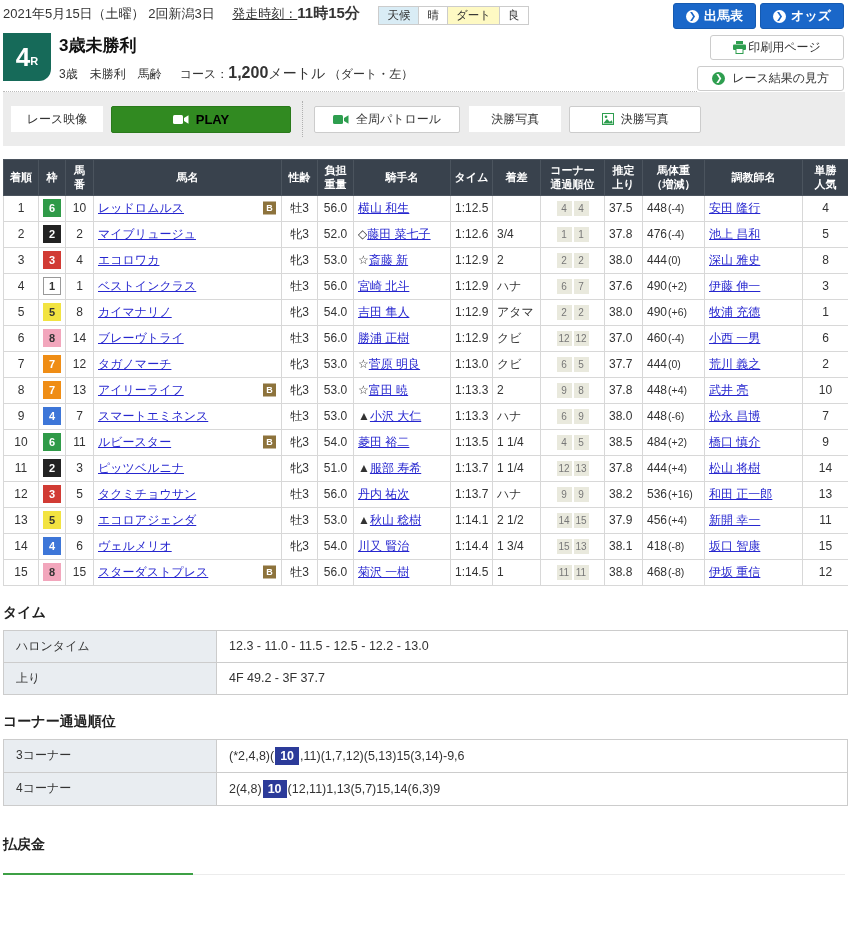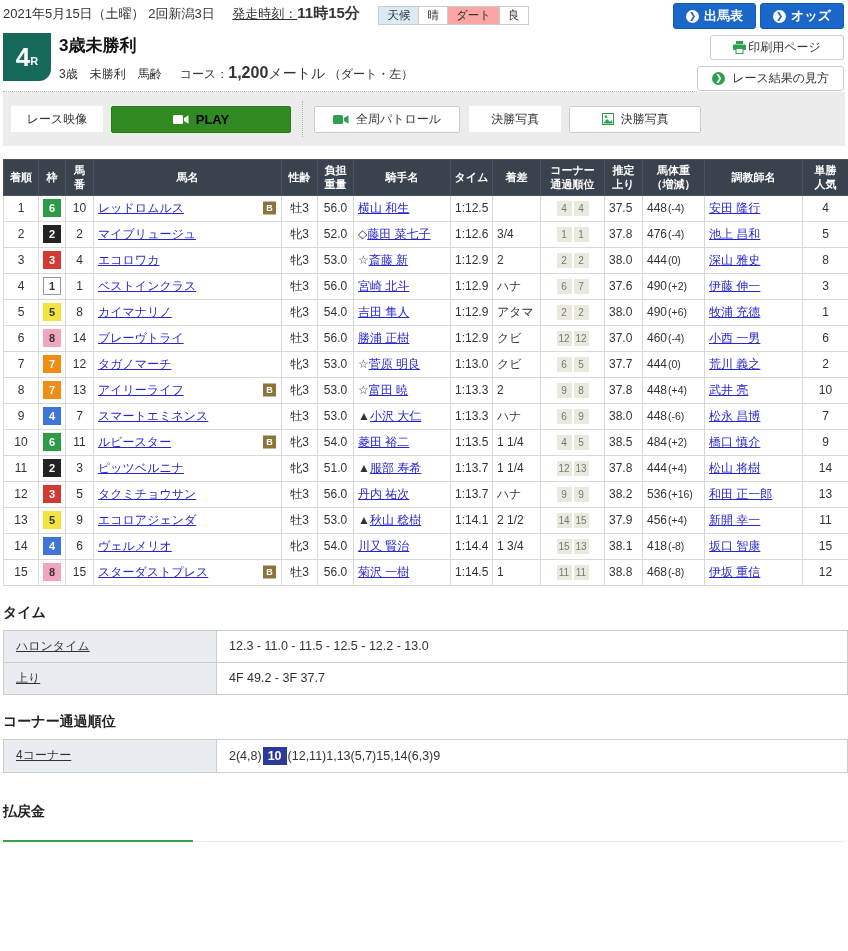--- a/index.html
+++ b/index.html
@@ -18,21 +18,21 @@
 .btn-white{display:flex;align-items:center;justify-content:center;background:#fff;border:1px solid #ccc;color:#333;font-size:12px;border-radius:3px;height:25px;padding:0 14px;gap:2px;min-width:134px;}
 .icon-green{color:#2e9e4f;display:inline-flex;}
 
 
 .dateline{font-size:13px;padding:2px 0 6px;white-space:nowrap;}
 .start-label{margin-left:14px;text-decoration:underline;}
 .start-time{font-size:15px;}
 .tags{display:inline-block;margin-left:16px;vertical-align:-1px;}
 .tag{display:inline-block;border:1px solid #ccc;padding:1px 8px;font-size:11.5px;margin-left:-1px;background:#fff;}
 .tag-blue{background:#d9ecf5;}
-.tag-beige{background:#fca5a5;}
+.tag-beige{background:#fef9c3;}
 
 
 .race-head{display:flex;align-items:flex-start;gap:8px;border-bottom:1px dotted #bbb;padding:2px 0 8px;margin-right:148px;}
 .race-no{width:48px;height:48px;background:#166a59;color:#fff;border-radius:0 0 12px 0;display:flex;align-items:center;justify-content:center;flex:none;}
 .race-no .rn{font-size:26px;font-weight:bold;}
 .race-no .rs{font-size:11px;font-weight:bold;margin-top:8px;}
 .race-title{font-size:17px;font-weight:bold;color:#111;margin:1px 0 7px;}
 .race-sub{font-size:12px;color:#333;}
 .course-label{margin-left:18px;}
 .course-val{font-size:16px;}
@@ -70,21 +70,21 @@
 .w7{background:#ef8d15;color:#fff;}
 .w8{background:#f2a6bc;color:#333;}
 .bbadge{position:absolute;right:5px;top:50%;transform:translateY(-50%);background:#8d733c;color:#fff;font-size:9px;font-weight:bold;width:13px;height:13px;line-height:13px;text-align:center;display:inline-block;}
 .cbox{display:inline-block;min-width:15px;height:15px;line-height:15px;background:#e9e9dd;color:#777;font-size:10px;text-align:center;margin:0 1px;padding:0 1px;}
 .bwd{font-size:10.5px;margin-left:1px;}
 
 
 .sec-title{font-size:14px;font-weight:bold;color:#222;margin:18px 0 8px;}
 table.info-table{border-collapse:collapse;width:845px;margin-bottom:6px;}
 table.info-table td{border:1px solid #ccc;font-size:12.5px;padding:7px 12px;}
-.info-label{width:213px;background:#e9edf1;font-size:12px !important;text-decoration:underline;}
+.info-label{width:213px;background:#e9edf1;font-size:12px !important;}
 .info-value{background:#fff;}
 .hl{display:inline-block;background:#2c3b99;color:#fff;font-weight:bold;padding:2px 5px;margin:0 1px;}
 
 
 .payout-head{margin:30px 0 16px;border-bottom:1px solid #ececec;position:relative;padding-bottom:20px;}
 .payout-head .sec-title{margin:0;}
 .payout-head::after{content:"";position:absolute;left:0;bottom:-1px;width:190px;height:2px;background:#3da045;}
 table.payout{border-collapse:collapse;width:845px;table-layout:fixed;border:1px solid #ccc;}
 </style>
 </head>
@@ -474,20 +474,24 @@
           <td class="info-label">上り</td>
           <td class="info-value">4F 49.2 - 3F 37.7</td>
         </tr>
     </tbody>
   </table>
 
   <div class="sec-title">コーナー通過順位</div>
   <table class="info-table">
     <tbody>
       <tr>
+        <td class="info-label">3コーナー</td>
+        <td class="info-value"><span>(*2,4,8)(</span><span class="hl">10</span><span>,11)(1,7,12)(5,13)15(3,14)-9,6</span></td>
+      </tr>
+      <tr>
         <td class="info-label">4コーナー</td>
         <td class="info-value"><span>2(4,8)</span><span class="hl">10</span><span>(12,11)1,13(5,7)15,14(6,3)9</span></td>
       </tr>
     </tbody>
   </table>
 
   <div class="payout-head">
     <div class="sec-title">払戻金</div>
   </div>
   <table class="payout">

